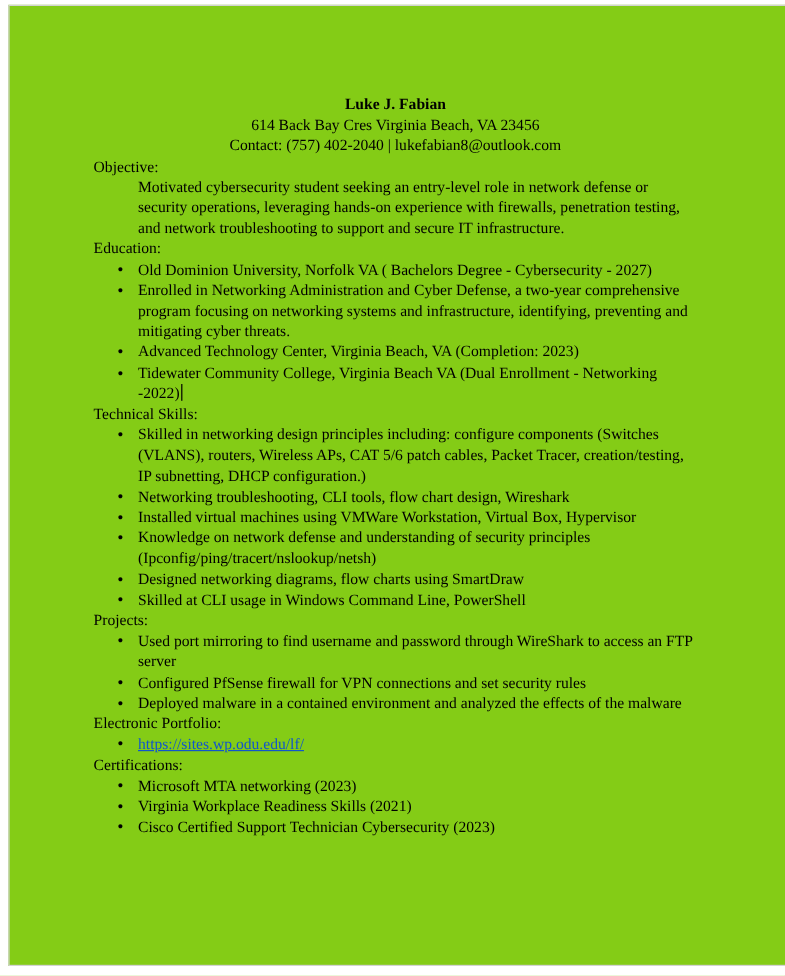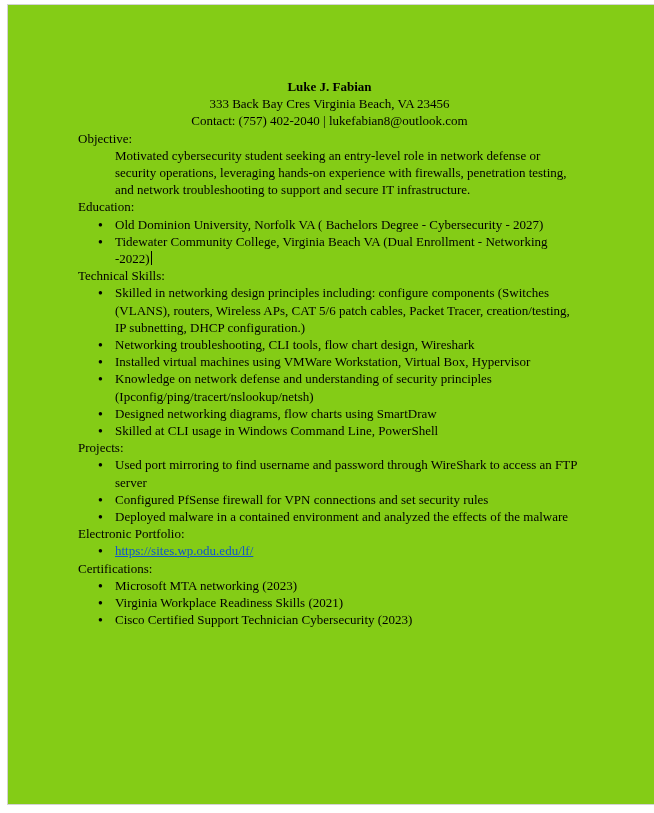--- a/index.html
+++ b/index.html
@@ -63,29 +63,31 @@
     margin-left: 1px;
   }
 </style>
 </head>
 <body>
 
 <div class="page">
   <div class="content">
     <div class="doc-header">
       <div class="doc-name">Luke J. Fabian</div>
-      <div>333 Back Bay Cres Virginia Beach, VA 23456</div>
+      <div>614 Back Bay Cres Virginia Beach, VA 23456</div>
       <div>Contact: (757) 402-2040 | lukefabian8@outlook.com</div>
     </div>
     <div id="sections">
         <div class="sec-heading">Objective:</div>
         <div class="sec-paragraph">Motivated cybersecurity student seeking an entry-level role in network defense or security operations, leveraging hands-on experience with firewalls, penetration testing, and network troubleshooting to support and secure IT infrastructure.</div>
         <div class="sec-heading">Education:</div>
         <ul class="bullet-list">
           <li><span>Old Dominion University, Norfolk VA ( Bachelors Degree - Cybersecurity - 2027)</span></li>
+          <li><span>Enrolled in Networking Administration and Cyber Defense, a two-year comprehensive program focusing on networking systems and infrastructure, identifying, preventing and mitigating cyber threats.</span></li>
+          <li><span>Advanced Technology Center, Virginia Beach, VA (Completion: 2023)</span></li>
           <li><span>Tidewater Community College, Virginia Beach VA (Dual Enrollment - Networking -2022)</span><span class="caret"></span></li>
         </ul>
         <div class="sec-heading">Technical Skills:</div>
         <ul class="bullet-list">
           <li><span>Skilled in networking design principles including: configure components (Switches (VLANS), routers, Wireless APs, CAT 5/6 patch cables, Packet Tracer, creation/testing, IP subnetting, DHCP configuration.)</span></li>
           <li><span>Networking troubleshooting, CLI tools, flow chart design, Wireshark</span></li>
           <li><span>Installed virtual machines using VMWare Workstation, Virtual Box, Hypervisor</span></li>
           <li><span>Knowledge on network defense and understanding of security principles (Ipconfig/ping/tracert/nslookup/netsh)</span></li>
           <li><span>Designed networking diagrams, flow charts using SmartDraw</span></li>
           <li><span>Skilled at CLI usage in Windows Command Line, PowerShell</span></li>

